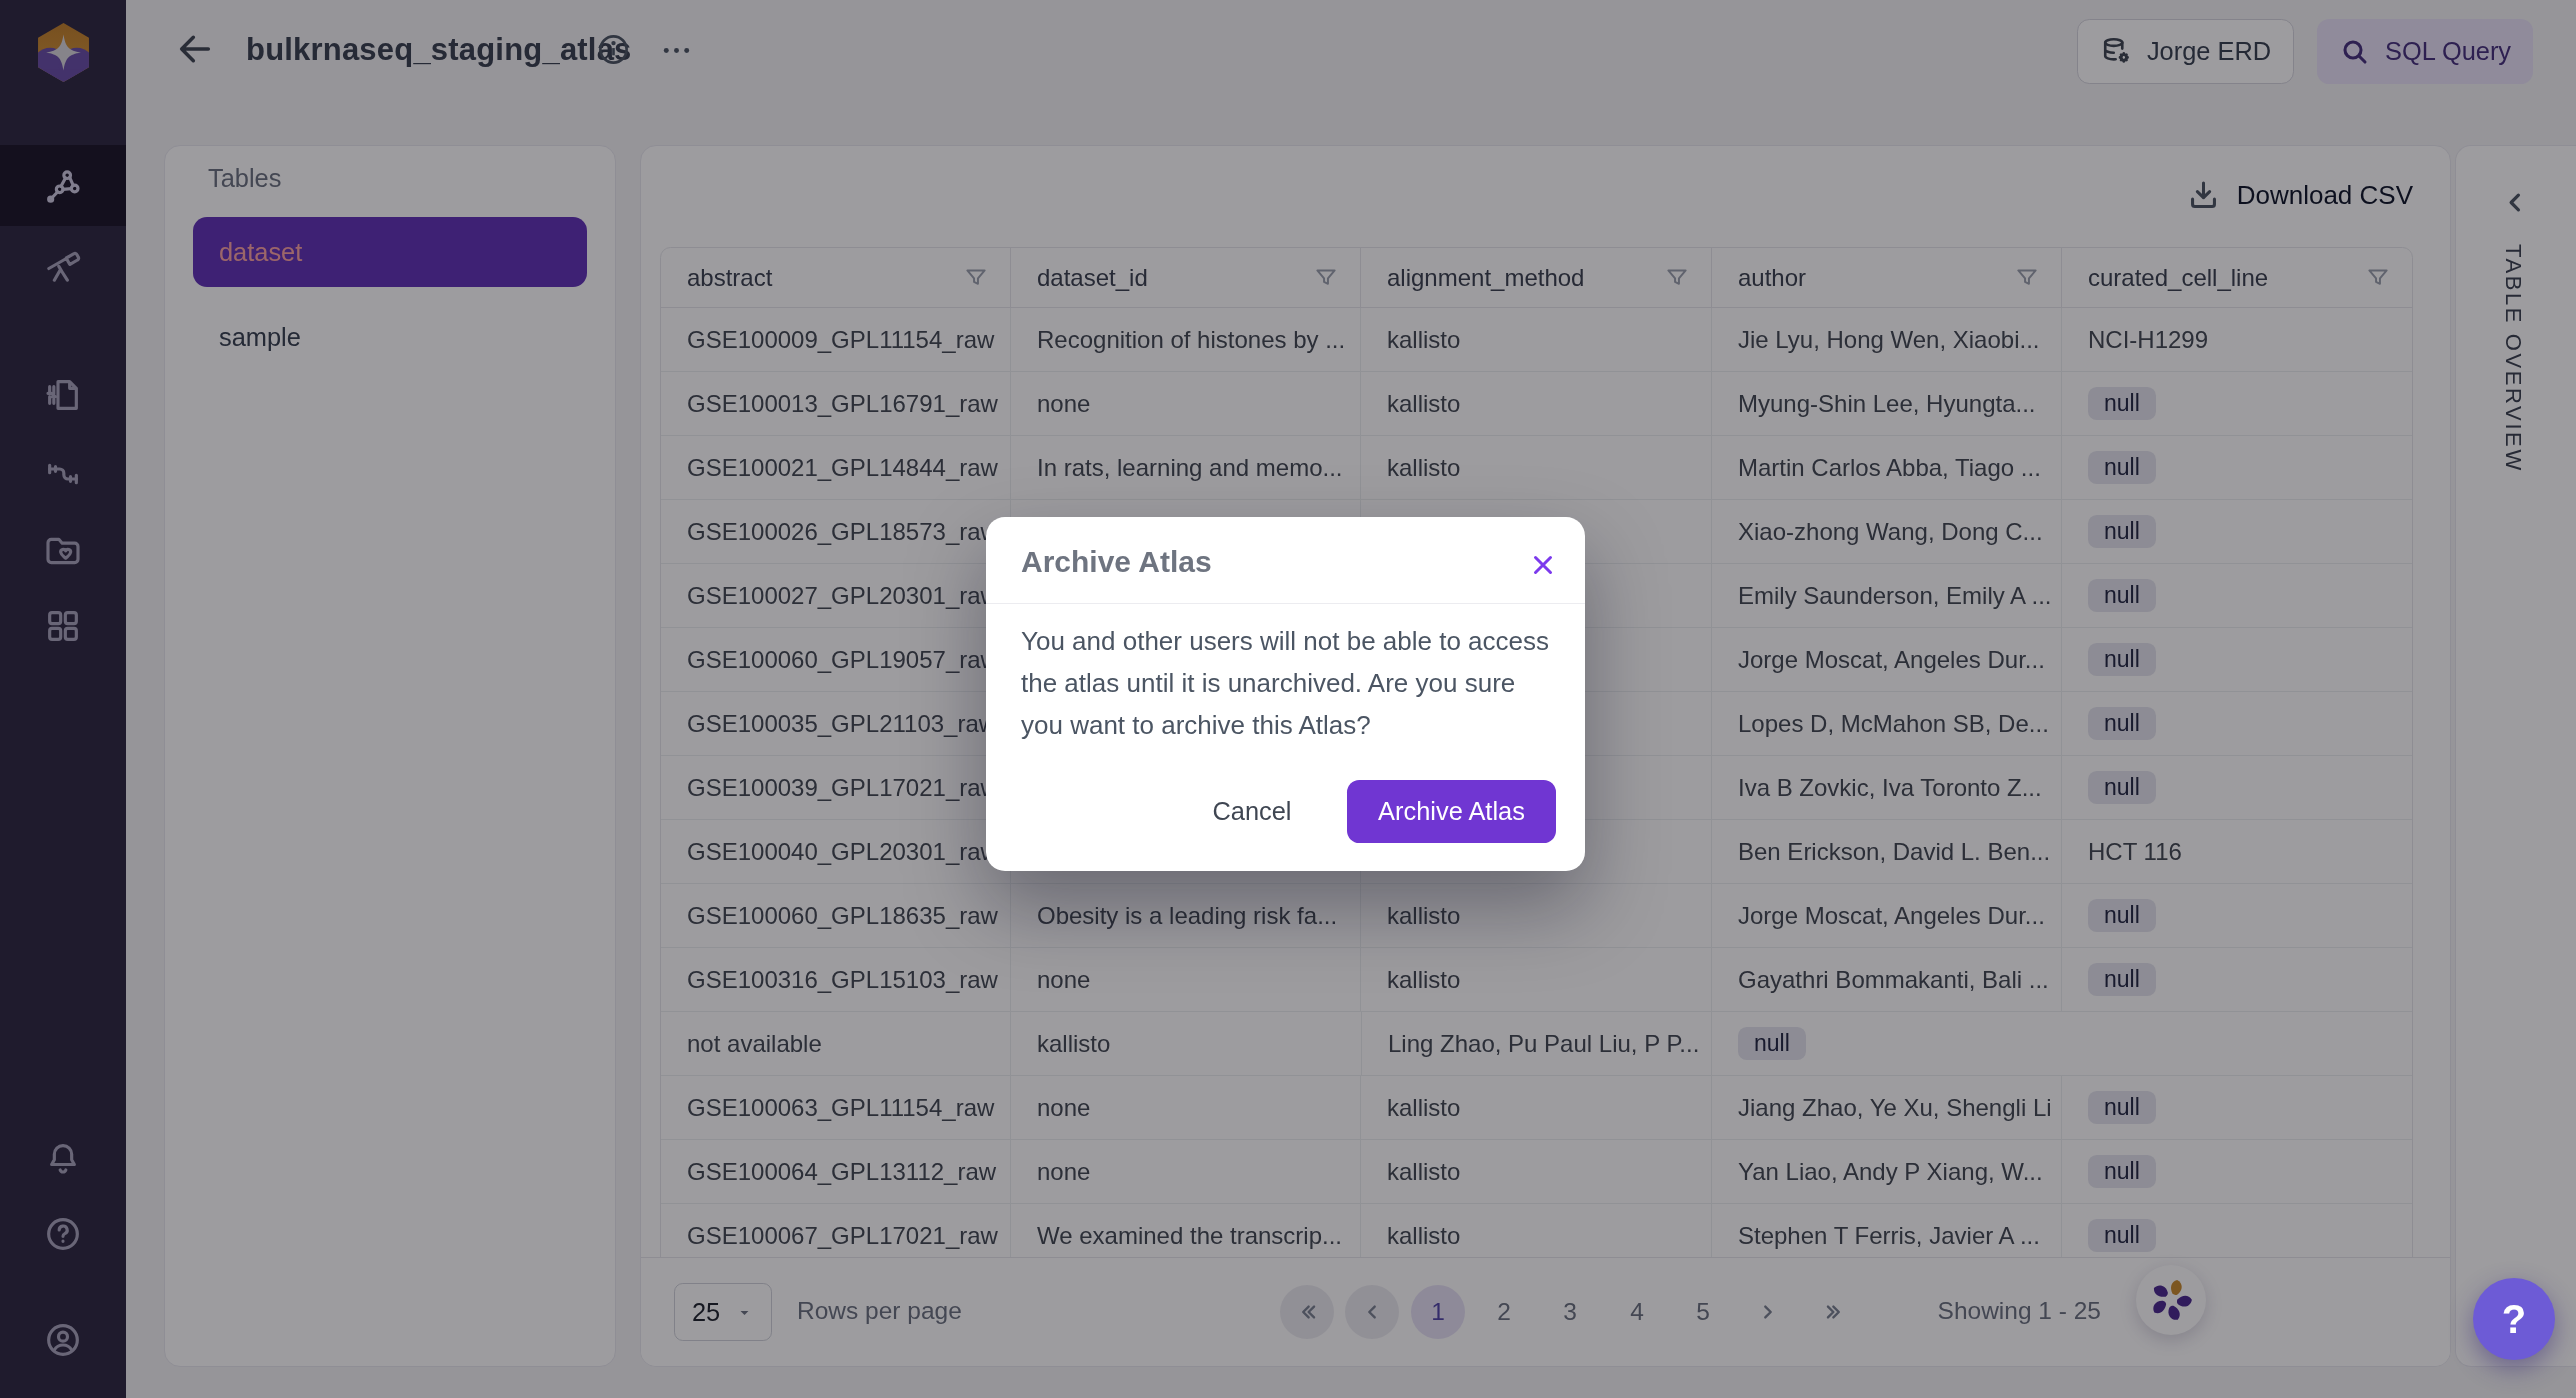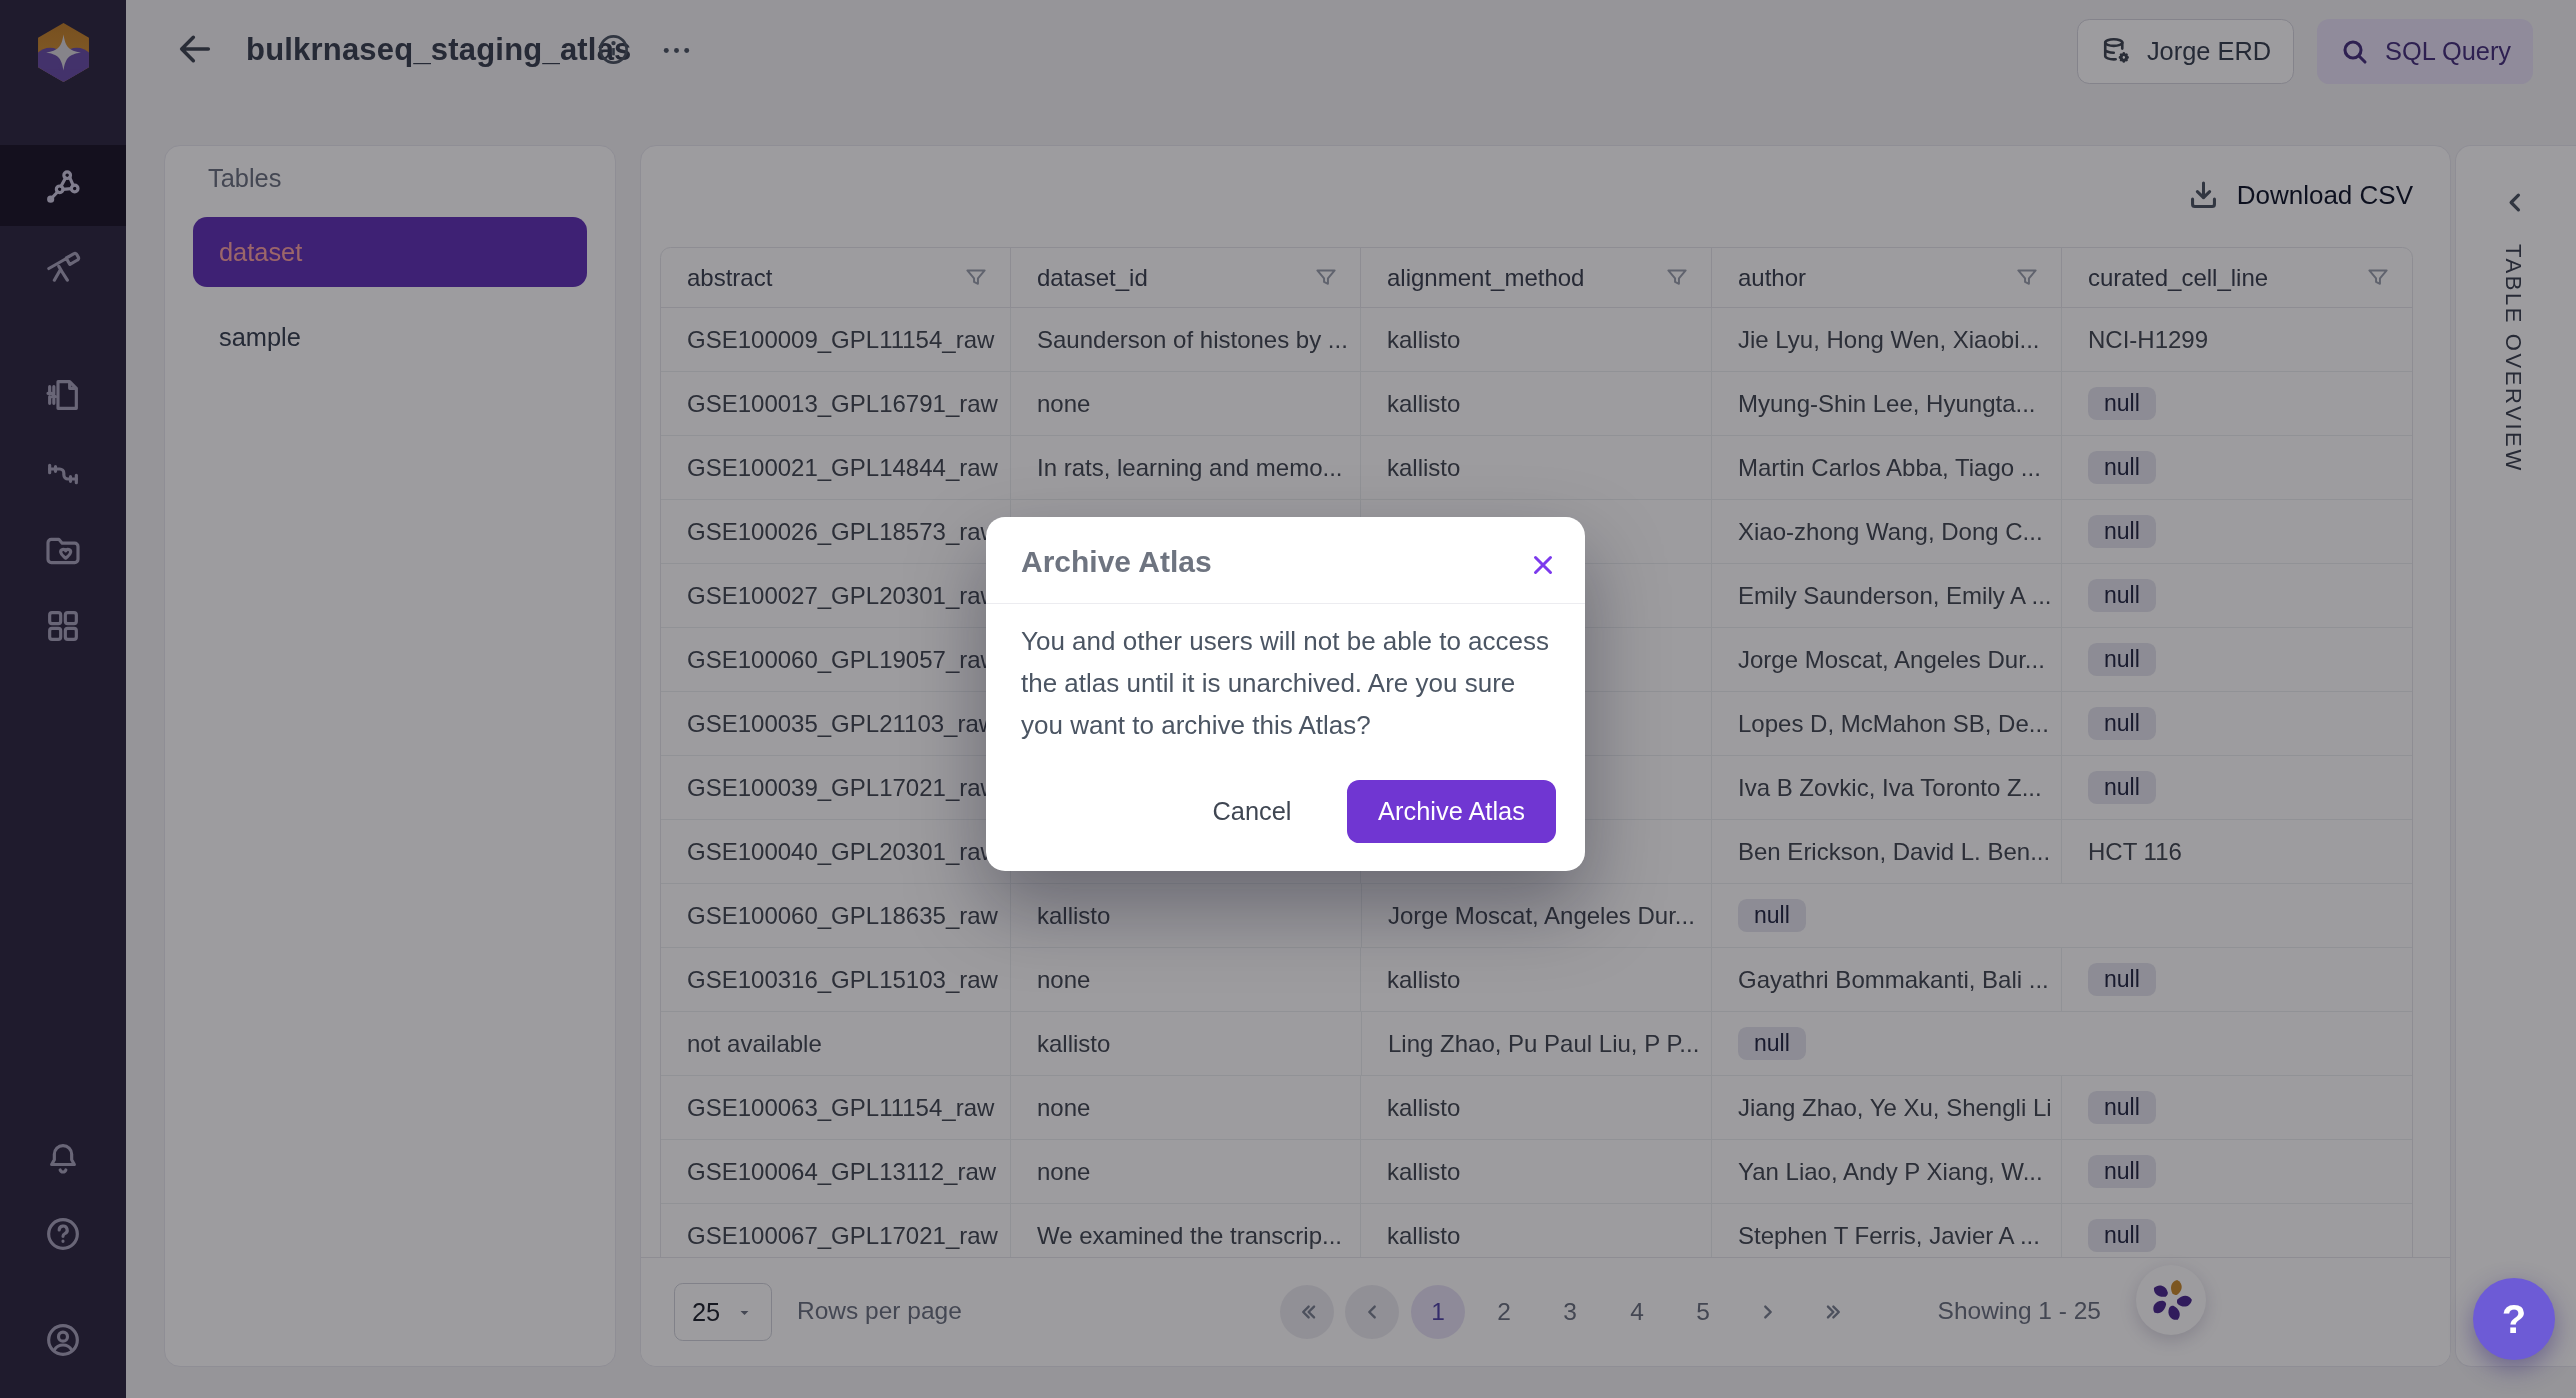--- a/index.html
+++ b/index.html
@@ -254,21 +254,21 @@
         <div class="dg-hcell" style="width: 350px;">
           <span>curated_cell_line</span>
           <svg viewBox="0 0 24 24">
             <path d="M4 5 h16 l-6.2 7.4 v5 l-3.6 -1.8 v-3.2 Z" fill="none"></path>
           </svg>
         </div>
       </div>
     <div>
         <div class="trow">
           <div class="tcell" style="width: 350px;">GSE100009_GPL11154_raw</div>
-          <div class="tcell" style="width: 350px;">Saunderson of histones by ...</div>
+          <div class="tcell" style="width: 350px;">Recognition of histones by ...</div>
           <div class="tcell" style="width: 351px;">kallisto</div>
           <div class="tcell" style="width: 350px;">Jie Lyu, Hong Wen, Xiaobi...</div>
           <div class="tcell" style="width: 350px;">NCI-H1299</div>
         </div>
         <div class="trow">
           <div class="tcell" style="width: 350px;">GSE100013_GPL16791_raw</div>
           <div class="tcell" style="width: 350px;">none</div>
           <div class="tcell" style="width: 351px;">kallisto</div>
           <div class="tcell" style="width: 350px;">Myung-Shin Lee, Hyungta...</div>
           <div class="tcell" style="width: 350px;">
@@ -331,20 +331,21 @@
         </div>
         <div class="trow">
           <div class="tcell" style="width: 350px;">GSE100040_GPL20301_raw</div>
           <div class="tcell" style="width: 350px;"></div>
           <div class="tcell" style="width: 351px;"></div>
           <div class="tcell" style="width: 350px;">Ben Erickson, David L. Ben...</div>
           <div class="tcell" style="width: 350px;">HCT 116</div>
         </div>
         <div class="trow">
           <div class="tcell" style="width: 350px;">GSE100060_GPL18635_raw</div>
+          <div class="tcell" style="width: 350px;">Obesity is a leading risk fa...</div>
           <div class="tcell" style="width: 351px;">kallisto</div>
           <div class="tcell" style="width: 350px;">Jorge Moscat, Angeles Dur...</div>
           <div class="tcell" style="width: 350px;">
             <span class="null-badge">null</span>
           </div>
         </div>
         <div class="trow">
           <div class="tcell" style="width: 350px;">GSE100316_GPL15103_raw</div>
           <div class="tcell" style="width: 350px;">none</div>
           <div class="tcell" style="width: 351px;">kallisto</div>

